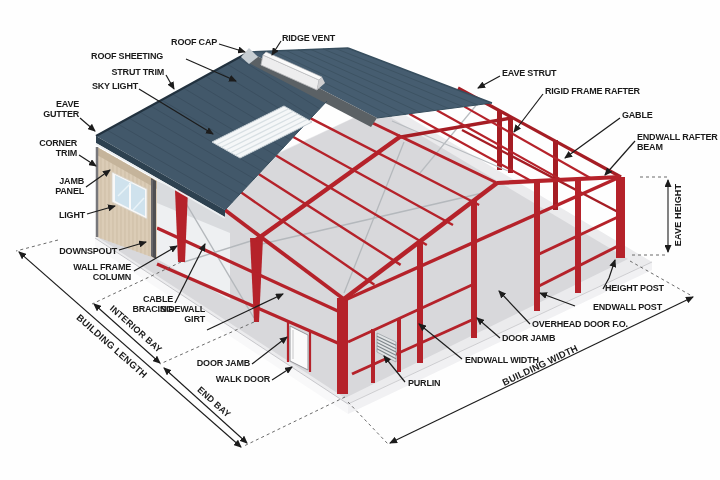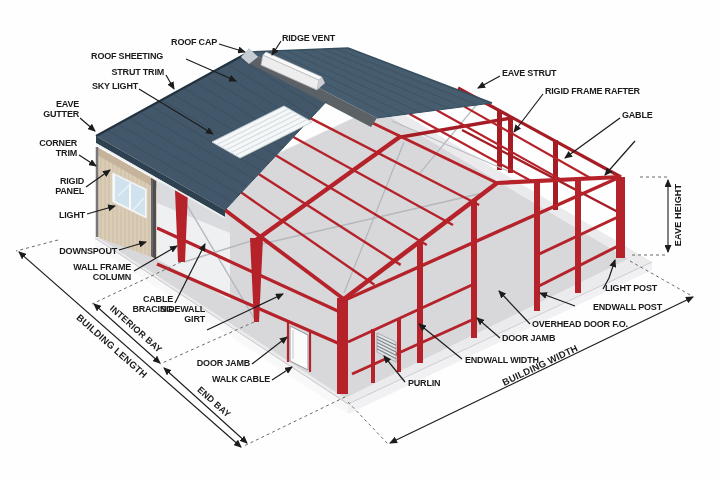--- a/index.html
+++ b/index.html
@@ -260,32 +260,33 @@
       </g>
 </svg>
 
 <div class="lbl l-right nowrap" style="right:503px;top:37px">ROOF CAP</div>
 <div class="lbl l-left nowrap" style="left:282px;top:33px">RIDGE VENT</div>
 <div class="lbl l-right nowrap" style="right:557px;top:51px">ROOF SHEETING</div>
 <div class="lbl l-right nowrap" style="right:556px;top:67px">STRUT TRIM</div>
 <div class="lbl l-right nowrap" style="right:582px;top:81px">SKY LIGHT</div>
 <div class="lbl l-right" style="right:641px;top:99px;width:42px">EAVE GUTTER</div>
 <div class="lbl l-right" style="right:643px;top:138px;width:46px">CORNER TRIM</div>
-<div class="lbl l-right" style="right:636px;top:176px;width:38px">RIGID PANEL</div>
+<div class="lbl l-right" style="right:636px;top:176px;width:38px">JAMB PANEL</div>
 <div class="lbl l-right nowrap" style="right:635px;top:210px">LIGHT</div>
 <div class="lbl l-right nowrap" style="right:603px;top:246px">DOWNSPOUT</div>
 <div class="lbl l-right" style="right:589px;top:262px;width:66px">WALL FRAME COLUMN</div>
 <div class="lbl l-right" style="right:547px;top:294px;width:46px">CABLE BRACING</div>
 <div class="lbl l-right" style="right:515px;top:304px;width:52px">SIDEWALL GIRT</div>
 <div class="lbl l-right nowrap" style="right:470px;top:358px">DOOR JAMB</div>
-<div class="lbl l-right nowrap" style="right:450px;top:374px">WALK CABLE</div>
+<div class="lbl l-right nowrap" style="right:450px;top:374px">WALK DOOR</div>
 <div class="lbl l-left nowrap" style="left:502px;top:68px">EAVE STRUT</div>
 <div class="lbl l-left nowrap" style="left:545px;top:86px">RIGID FRAME RAFTER</div>
 <div class="lbl l-left nowrap" style="left:622px;top:110px">GABLE</div>
-<div class="lbl l-left nowrap" style="left:605px;top:283px">LIGHT POST</div>
+<div class="lbl l-left" style="left:637px;top:132px;width:82px">ENDWALL RAFTER BEAM</div>
+<div class="lbl l-left nowrap" style="left:605px;top:283px">HEIGHT POST</div>
 <div class="lbl l-left nowrap" style="left:593px;top:302px">ENDWALL POST</div>
 <div class="lbl l-left nowrap" style="left:532px;top:319px">OVERHEAD DOOR F.O.</div>
 <div class="lbl l-left nowrap" style="left:502px;top:333px">DOOR JAMB</div>
 <div class="lbl l-left nowrap" style="left:465px;top:355px">ENDWALL WIDTH</div>
 <div class="lbl l-left nowrap" style="left:408px;top:378px">PURLIN</div>
 
 <div class="dim" style="left:112px;top:346px;transform:translate(-50%,-50%) rotate(41.5deg)">BUILDING LENGTH</div>
 <div class="dim" style="left:136px;top:329px;transform:translate(-50%,-50%) rotate(41.5deg);font-size:9px">INTERIOR BAY</div>
 <div class="dim" style="left:214px;top:402px;transform:translate(-50%,-50%) rotate(42deg);font-size:9px">END BAY</div>
 <div class="dim" style="left:540px;top:365px;transform:translate(-50%,-50%) rotate(-25.5deg)">BUILDING WIDTH</div>

